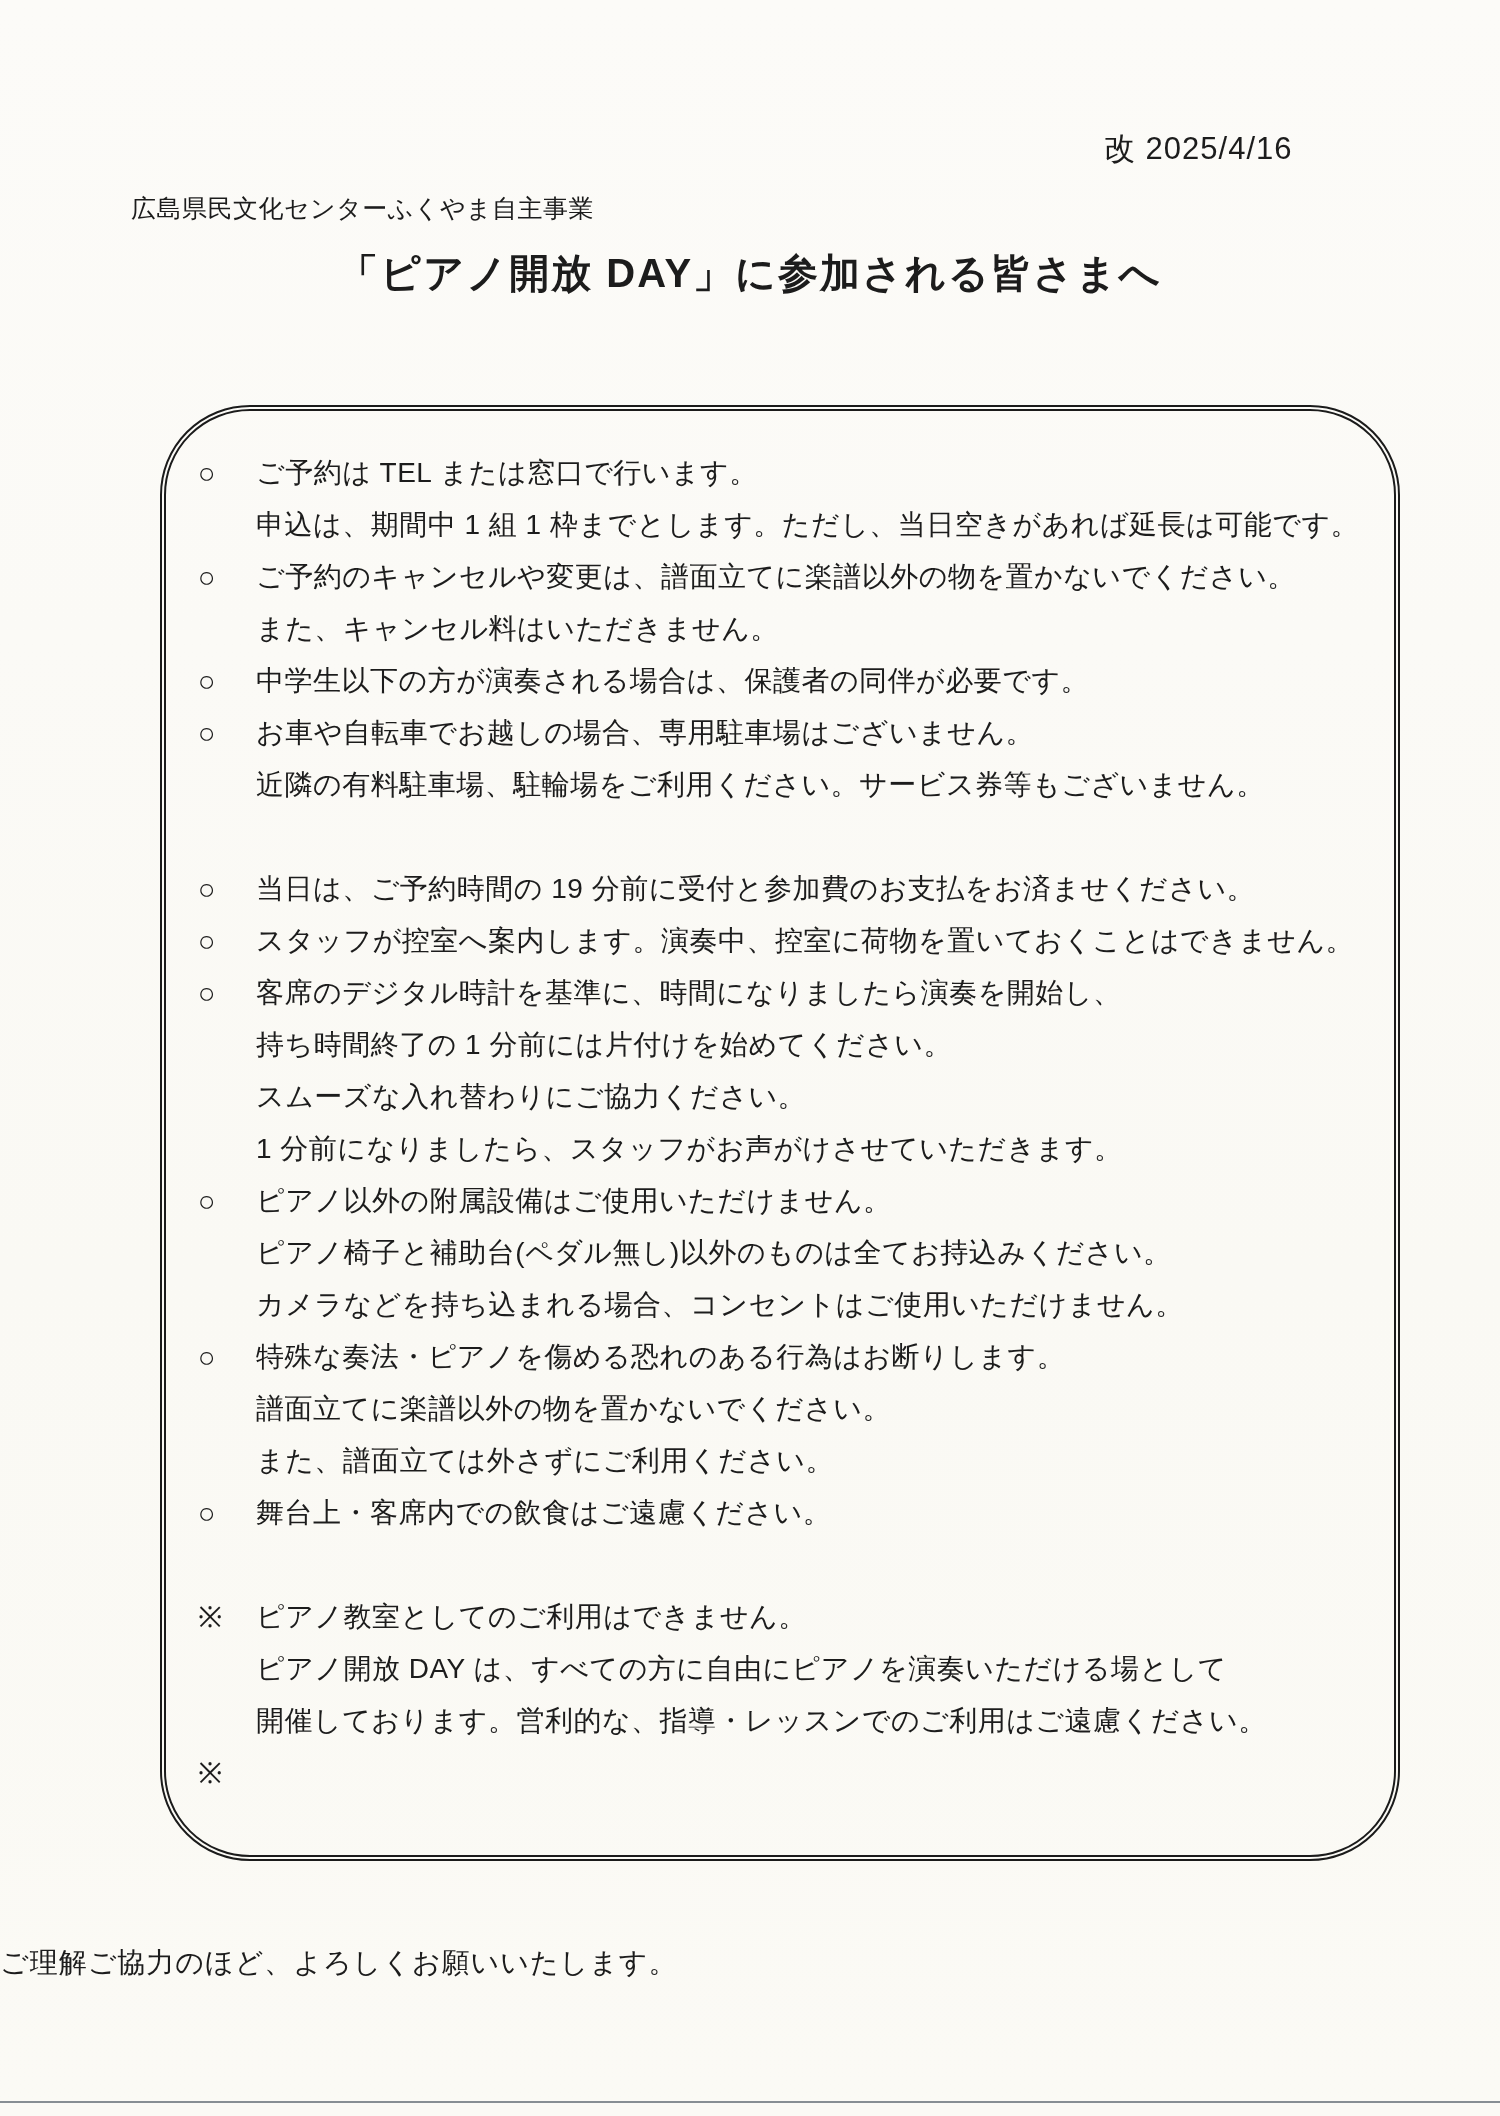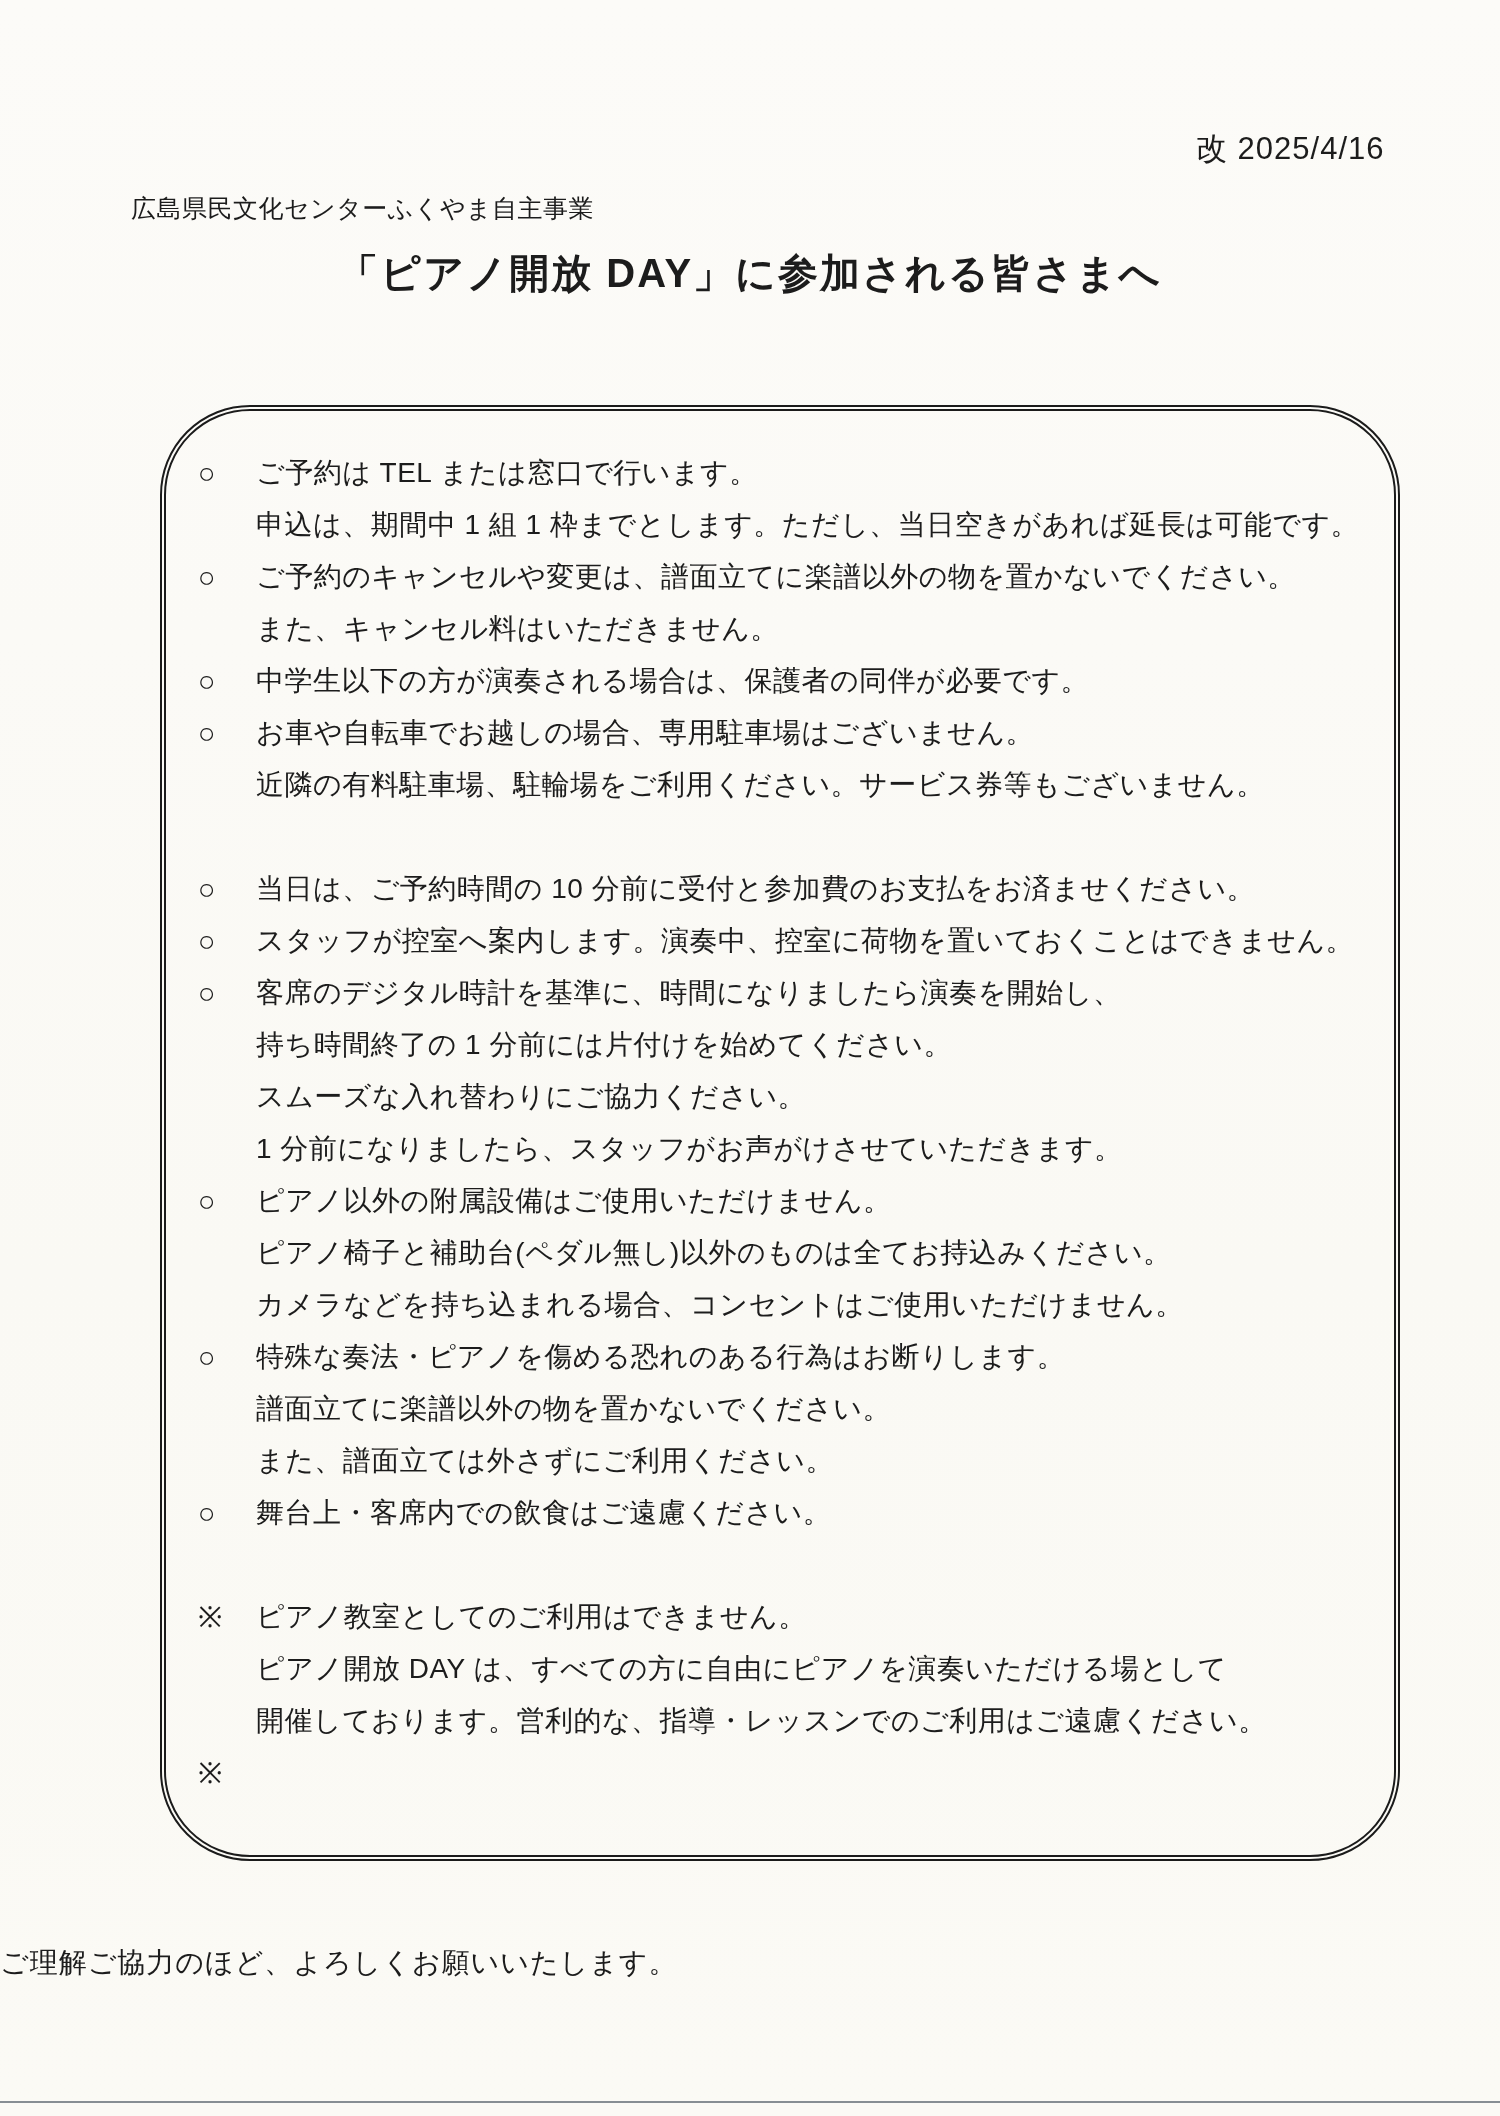--- a/index.html
+++ b/index.html
@@ -10,21 +10,21 @@
     margin: 0 auto;
     background: #fbfaf6;
     background-image: linear-gradient(180deg, #fcfbf8 0%, #faf9f4 60%, #fbfaf5 100%);
     overflow: hidden;
     font-family: "Liberation Sans", sans-serif;
     color: #1c1c1c;
   }
   .revision-date {
     position: absolute;
     top: 128px;
-    left: 1196px;
+    left: 1104px;
     font-size: 31px;
     letter-spacing: 1px;
     white-space: nowrap;
   }
   .org-line {
     position: absolute;
     top: 192px;
     left: 131px;
     font-size: 25px;
     letter-spacing: 0.5px;
@@ -126,21 +126,21 @@
         <div class="notice-item gap-after">
           <span class="item-marker">○</span>
           <div class="item-lines">
             <div class="item-line">お車や自転車でお越しの場合、専用駐車場はございません。</div>
             <div class="item-line">近隣の有料駐車場、駐輪場をご利用ください。サービス券等もございません。</div>
           </div>
         </div>
         <div class="notice-item">
           <span class="item-marker">○</span>
           <div class="item-lines">
-            <div class="item-line">当日は、ご予約時間の 10 分前に受付と参加費のお支払をお済ませください。</div>
+            <div class="item-line">当日は、ご予約時間の 19 分前に受付と参加費のお支払をお済ませください。</div>
           </div>
         </div>
         <div class="notice-item">
           <span class="item-marker">○</span>
           <div class="item-lines">
             <div class="item-line">スタッフが控室へ案内します。演奏中、控室に荷物を置いておくことはできません。</div>
           </div>
         </div>
         <div class="notice-item">
           <span class="item-marker">○</span>

